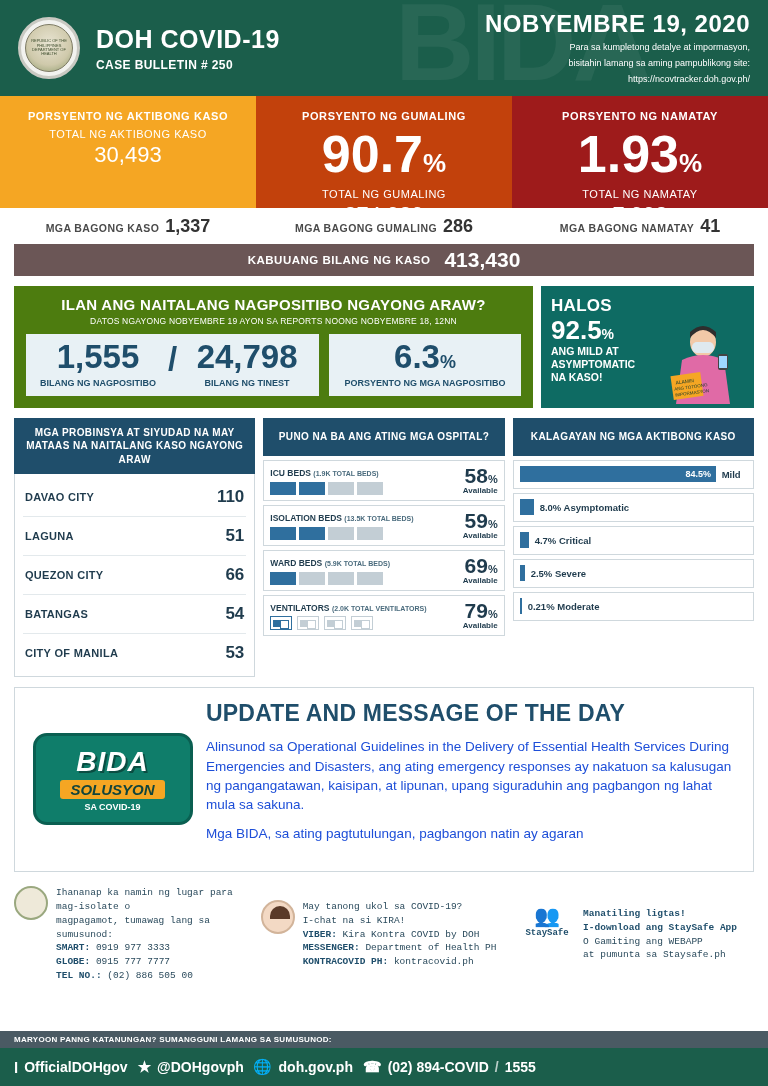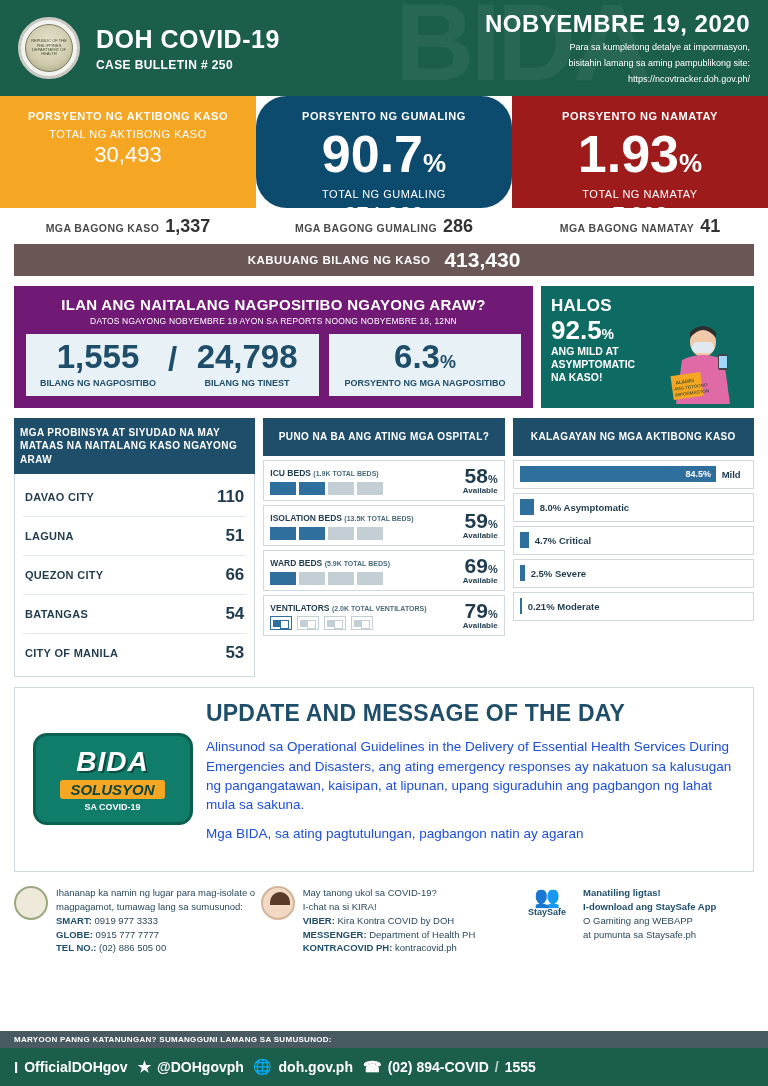--- a/index.html
+++ b/index.html
@@ -38,21 +38,21 @@
   .title-block .t1 { font-size: 25px; font-weight: bold; letter-spacing: .5px; }
   .title-block .t2 { font-size: 12px; font-weight: bold; letter-spacing: .4px; margin-top: 4px; }
   .header-right { margin-left:auto; text-align: right; position: relative; z-index: 2;}
   .header-right .date { font-size: 24px; font-weight: bold; letter-spacing: .5px; }
   .header-right .sub { font-size: 9px; line-height: 1.45; margin-top: 3px; }
 
   
   .cards { display: flex; height: 112px; }
   .card { flex: 1; color: #fff; text-align: center; padding-top: 14px; position: relative; }
   .card.orange { background: #f5a623; }
-  .card.green  { background: #0c4a6e; border-radius: 31px; }
+  .card.green  { background: #c2410c; }
   .card.red    { background: #9e1b1b; }
   .card .lbl { font-size: 11px; font-weight: bold; letter-spacing: .6px; }
   .card .big { font-size: 52px; font-weight: bold; line-height: 1.08; margin-top: 4px; }
   .card .big .pct { font-size: 26px; font-weight: bold; }
   .card .lbl2 { font-size: 11px; font-weight: normal; letter-spacing: .5px; margin-top: 6px; }
   .card .num { font-size: 22px; margin-top: 2px; }
 
   
   .newstrip { display: flex; height: 36px; align-items: center; background: #fff; }
   .newcell { flex: 1; text-align: center; color: #4a4a4a; }
@@ -61,21 +61,21 @@
 
   .totalbar {
     margin: 0 14px 10px 14px; height: 32px; background: #6b5656; color: #fff;
     display: flex; align-items: center; justify-content: center;
   }
   .totalbar .l { font-size: 11.5px; font-weight: bold; letter-spacing: .5px; }
   .totalbar .v { font-size: 21px; font-weight: bold; margin-left: 14px; }
 
   
   .posrow { display: flex; margin: 0 14px 10px 14px; gap: 8px; }
-  .posleft { flex: 1 1 auto; background: #701a75; color: #fff; padding: 10px 12px 12px 12px; }
+  .posleft { flex: 1 1 auto; background: #4d7c0f; color: #fff; padding: 10px 12px 12px 12px; }
   .posleft h3 { font-size: 15px; font-weight: bold; letter-spacing: .3px; text-align:center;}
   .posleft .sub { font-size: 8.5px; text-align: center; margin-top: 3px; letter-spacing:.2px;}
   .posboxes { display: flex; gap: 10px; margin-top: 8px; }
   .pbox { background: #e8f1f5; color: #1f4e6b; flex: 1; text-align: center; padding: 6px 4px 7px 4px; }
   .pbox.wide { flex: 1.55; display: flex; }
   .phalf { flex: 1; }
   .pbox .n { font-size: 33px; font-weight: bold; line-height: 1.05; }
   .pbox .n .sm { font-size: 18px; }
   .pbox .cap { font-size: 9px; font-weight: bold; line-height: 1.25; margin-top: 3px; }
   .pslash { font-size: 33px; font-weight: bold; align-self: flex-start; padding: 0 2px;}
@@ -89,21 +89,21 @@
   .posright .pct .s { font-size: 14px; }
   .posright .d { font-size: 10.5px; font-weight: bold; line-height: 1.25; }
   .nurse {
     position: absolute; right: 6px; bottom: 4px; width: 90px; height: 92px;
   }
 
   
   .panels { display: flex; margin: 0 14px; gap: 8px; }
   .panel { flex: 1; }
   .panel .head {
-    background: #1f4e6b; color: #fff; text-align: left; font-size: 10px;
+    background: #1f4e6b; color: #fff; text-align: center; font-size: 10px;
     font-weight: bold; letter-spacing: .4px; padding: 8px 6px; line-height: 1.35;
     min-height: 38px; display:flex; align-items:center; justify-content:center;
   }
   .panelbody { border: 1px solid #cfd8dd; border-top: none; padding: 4px 8px; background: #fff; }
 
   .prov { display: flex; justify-content: space-between; align-items: center;
           padding: 9px 2px; border-bottom: 1px solid #e3e9ec; }
   .prov:last-child { border-bottom: none; }
   .prov .nm { font-size: 11px; font-weight: bold; color: #1f3b4d; letter-spacing: .3px;}
   .prov .vl { font-size: 17px; font-weight: bold; color: #1f3b4d; }
@@ -154,21 +154,21 @@
     align-items:center; justify-content:center; border: 3px solid #0a5f51;
   }
   .bida-logo .b1 { font-size: 28px; font-weight: bold; font-style: italic; letter-spacing: 1px; color: #ffffff; text-shadow: 2px 2px 0 #0a4d42;}
   .bida-logo .b2 { font-size: 15px; font-weight: bold; font-style: italic; background: #f5a623; color:#12443b; padding: 1px 10px; border-radius: 3px; margin-top: 2px;}
   .bida-logo .b3 { font-size: 9px; font-weight: bold; margin-top: 3px; }
   .msgtext { flex: 1; padding-left: 6px; }
   .msgtext h2 { color: #1f4e6b; font-size: 23px; font-weight: bold; letter-spacing: .2px; }
   .msgtext p { color: #1d4ed8; font-size: 13.5px; line-height: 1.42; margin-top: 10px; }
 
   
-  .contacts { display: flex; margin: 14px 14px 0 14px; align-items: flex-start; }
+  .contacts { display: flex; margin: 14px 14px 0 14px; align-items: center; font-family: Liberation Mono, monospace; }
   .ccol { display: flex; gap: 8px; }
   .ccol .icon { flex: none; }
   .ctext { font-size: 9.5px; color: #2a4a5c; line-height: 1.45; }
   .ctext b { color: #1f4e6b; }
   .seal2 { width: 34px; height: 34px; border-radius: 50%; background:#eee9d9; border:2px solid #9aa87f; }
   .kira { width: 34px; height: 34px; border-radius: 50%; background:#f3d9c4; border: 2px solid #d2b49a; position: relative; overflow:hidden;}
   .kira:after { content:""; position:absolute; left:7px; top:4px; width:20px; height:13px; background:#5a3a28; border-radius: 10px 10px 0 0;}
   .staysafe { width: 56px; flex:none; text-align:center; }
   .ss-people { font-size: 21px; color: #1f8a7a; line-height: 1; }
   .ss-name { font-size: 9px; font-weight: bold; color: #1f4e6b; }

